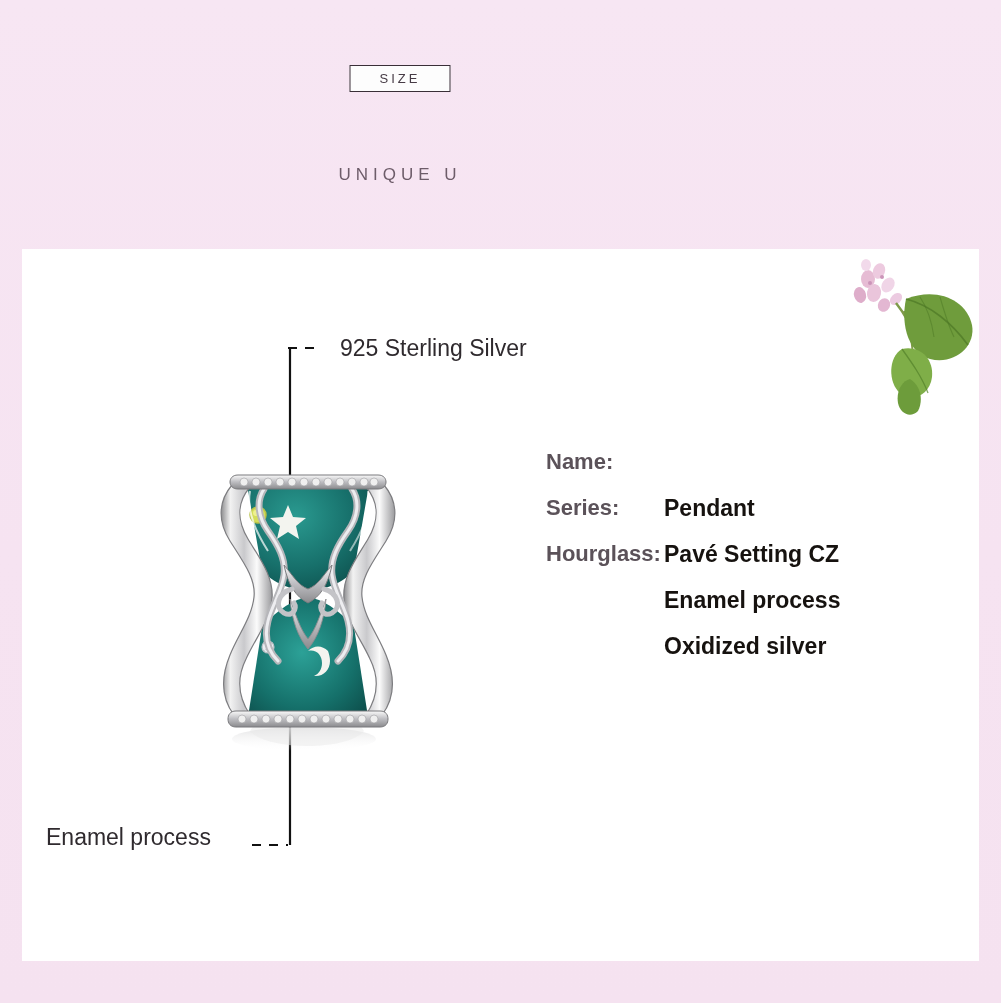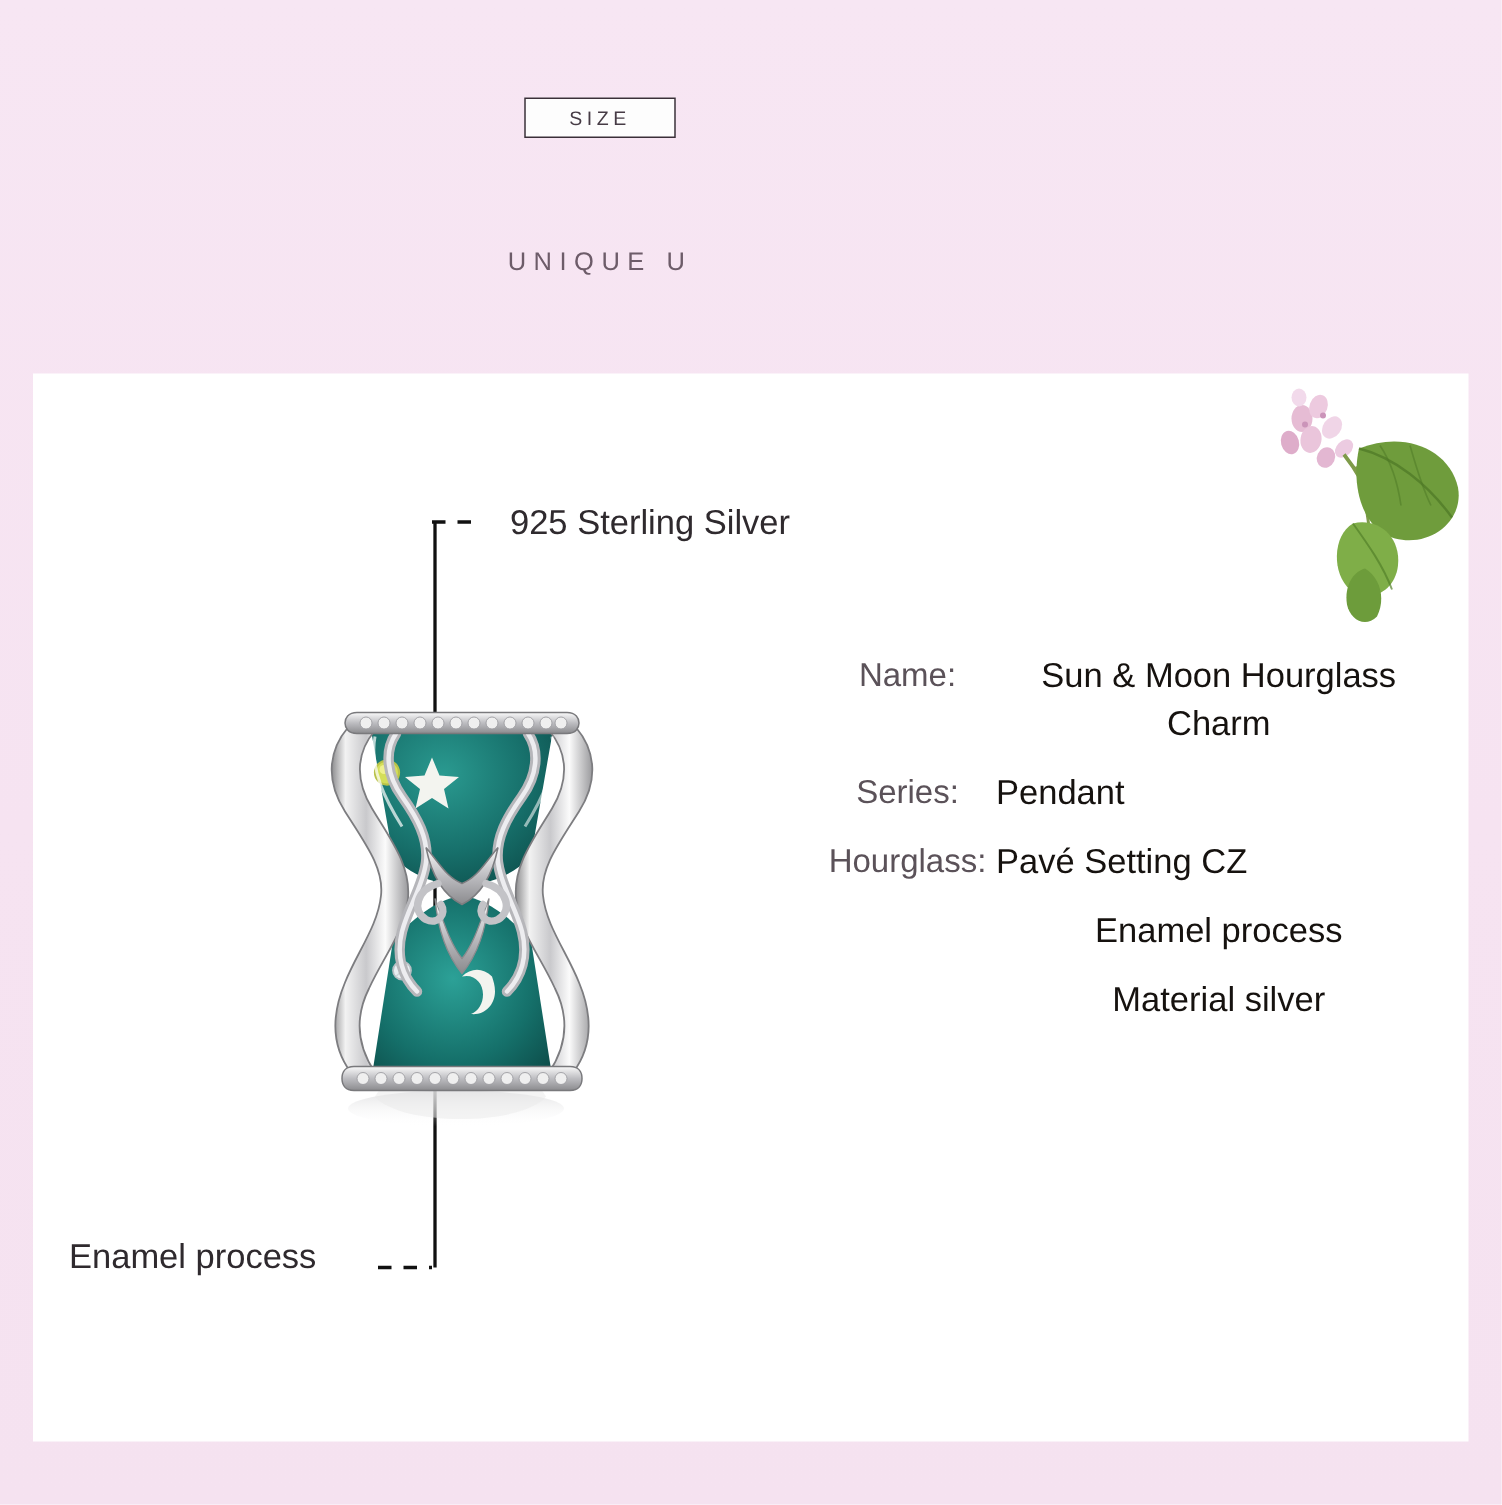--- a/index.html
+++ b/index.html
@@ -75,21 +75,20 @@
 
   
   .card {
     position: absolute;
     left: 22px;
     top: 249px;
     width: 957px;
     height: 712px;
     background: #ffffff;
     overflow: hidden;
-    text-align: center;
   }
 
   
   .leaf-deco {
     position: absolute;
     right: 0px;
     top: 4px;
     width: 135px;
     height: 165px;
   }
@@ -128,22 +127,23 @@
     top: 0;
     width: 957px;
     height: 712px;
     pointer-events: none;
   }
 
   
   .specs {
     position: absolute;
     left: 524px;
-    top: 185px;
+    top: 197px;
     width: 415px;
+    font-weight: bold;
   }
   .spec-row {
     display: flex;
     align-items: flex-start;
     margin-bottom: 14px;
   }
   .spec-label {
     width: 118px;
     flex: 0 0 118px;
     font-size: 22px;
@@ -324,34 +324,33 @@
       </g>
 
       <path d="M78 52 C74 74 86 96 96 112" stroke="#ffffff" stroke-width="2" fill="none" opacity="0.7"></path>
       <path d="M196 52 C200 74 188 96 178 112" stroke="#ffffff" stroke-width="2" fill="none" opacity="0.55"></path>
     </svg>
 
     <div class="specs">
 
       <div class="spec-row">
         <div class="spec-label">Name:</div>
-        <div class="spec-value">Sun &amp; Moon Hourglass Charm</div>
       </div>
 
       <div class="spec-row">
         <div class="spec-label">Series:</div>
         <div class="spec-value">Pendant</div>
       </div>
 
 
 
       <div class="spec-row">
         <div class="spec-label">Hourglass:</div>
         <div class="spec-value">Pavé Setting CZ</div>
       </div>
 
       <div class="spec-extra">Enamel process</div>
-      <div class="spec-extra">Material silver</div>
+      <div class="spec-extra">Oxidized silver</div>
 
     </div>
 
   </div>
 </div>
 
 </body></html>

